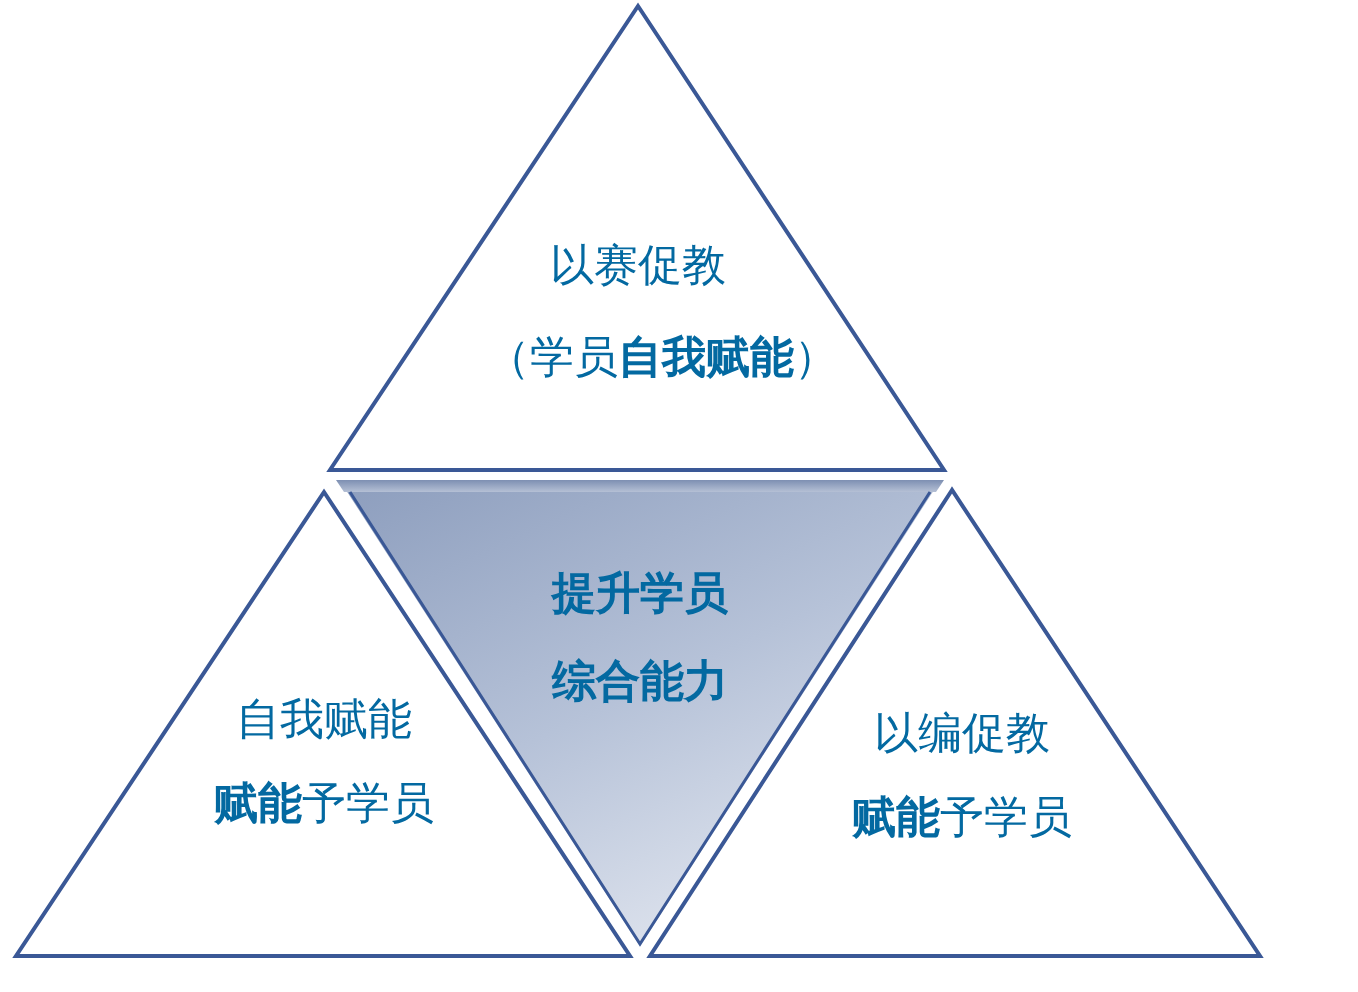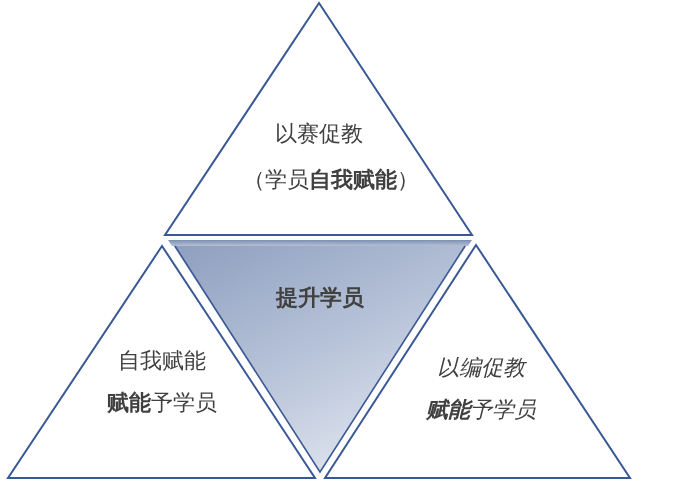--- a/index.html
+++ b/index.html
@@ -1,19 +1,19 @@
 <!DOCTYPE html>
 <html><head>
 <meta charset="utf-8">
 <style>
   html,body{margin:0;padding:0;background:#ffffff;}
   body{width:679px;height:496px;position:relative;overflow:hidden;
        font-family:"DejaVu Sans","Liberation Sans",sans-serif;}
   svg.diagram{position:absolute;left:0;top:0;}
-  .label{position:absolute;text-align:center;color:#404040;font-size:22px;line-height:32px;white-space:nowrap;}
+  .label{position:absolute;text-align:center;color:#0369a1;font-size:22px;line-height:32px;white-space:nowrap;}
   .label .line{display:block;}
   .b{font-weight:bold;}
   .center-label{font-weight:bold;font-size:22px;line-height:36px;text-align:center;}
 </style>
 </head>
 <body>
 
 <svg class="diagram" width="679" height="496" viewBox="0 0 679 496">
   <defs>
     <linearGradient id="centerGrad" x1="0" y1="0" x2="0.6" y2="1">
@@ -38,23 +38,24 @@
   <polygon points="476,245 325,478 630,478" fill="#ffffff" stroke="#3a5896" stroke-width="2"></polygon>
 </svg>
 
 <div class="label" style="left:219px;top:118px;width:200px;">
   <span class="line">以赛促教</span>
   <span class="line" style="margin-top:14px;text-align:right;"><span>（学员</span><span class="b">自我赋能</span><span>）</span></span>
 </div>
 
 <div class="label center-label" style="left:240px;top:280px;width:160px;">
   <span class="line">提升学员</span>
+  <span class="line" style="margin-top:8px;">综合能力</span>
 </div>
 
 <div class="label" style="left:87px;top:345px;width:150px;">
   <span class="line">自我赋能</span>
   <span class="line" style="margin-top:10px;"><span class="b">赋能</span><span>予学员</span></span>
 </div>
 
-<div class="label" style="left:406px;top:352px;width:150px;font-style:italic;">
+<div class="label" style="left:406px;top:352px;width:150px;">
   <span class="line">以编促教</span>
   <span class="line" style="margin-top:10px;"><span class="b">赋能</span><span>予学员</span></span>
 </div>
 
 </body></html>

